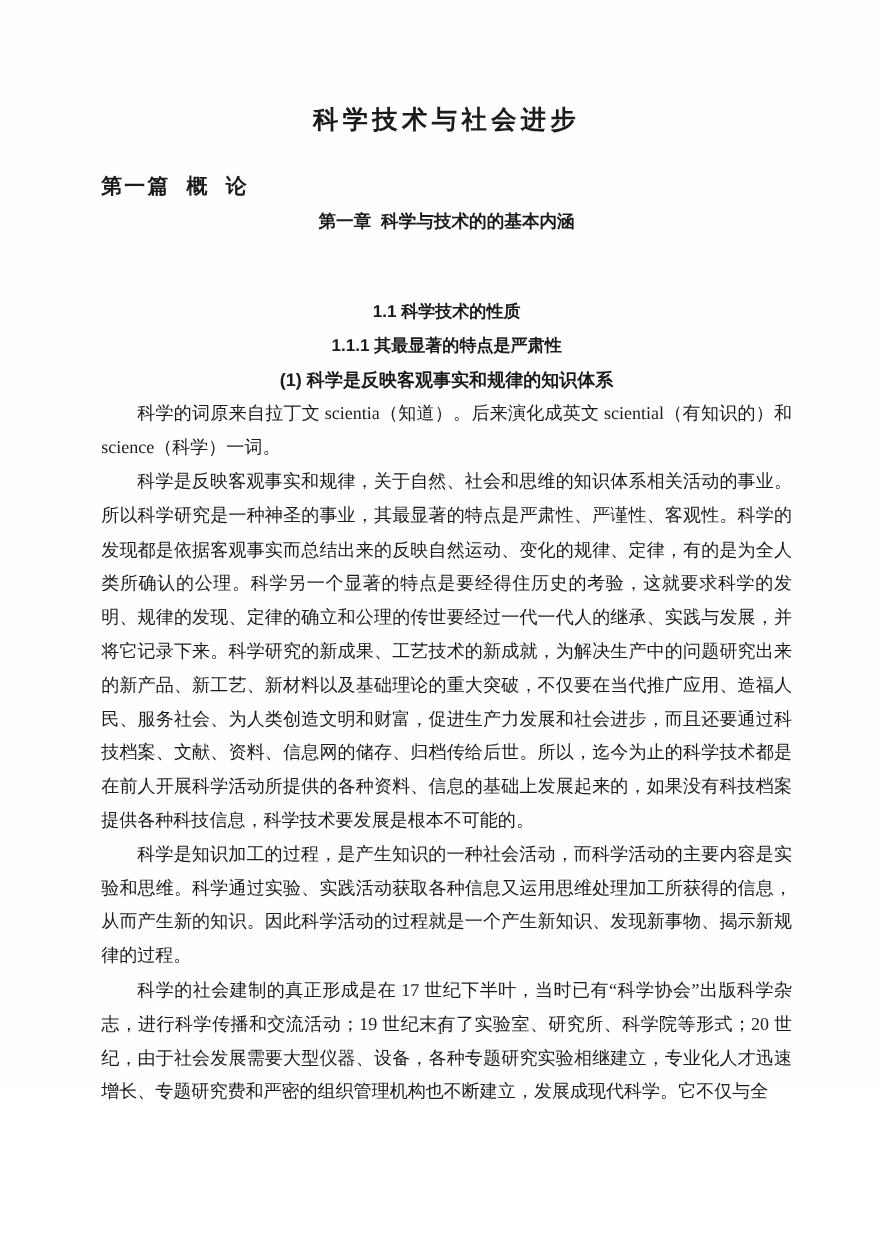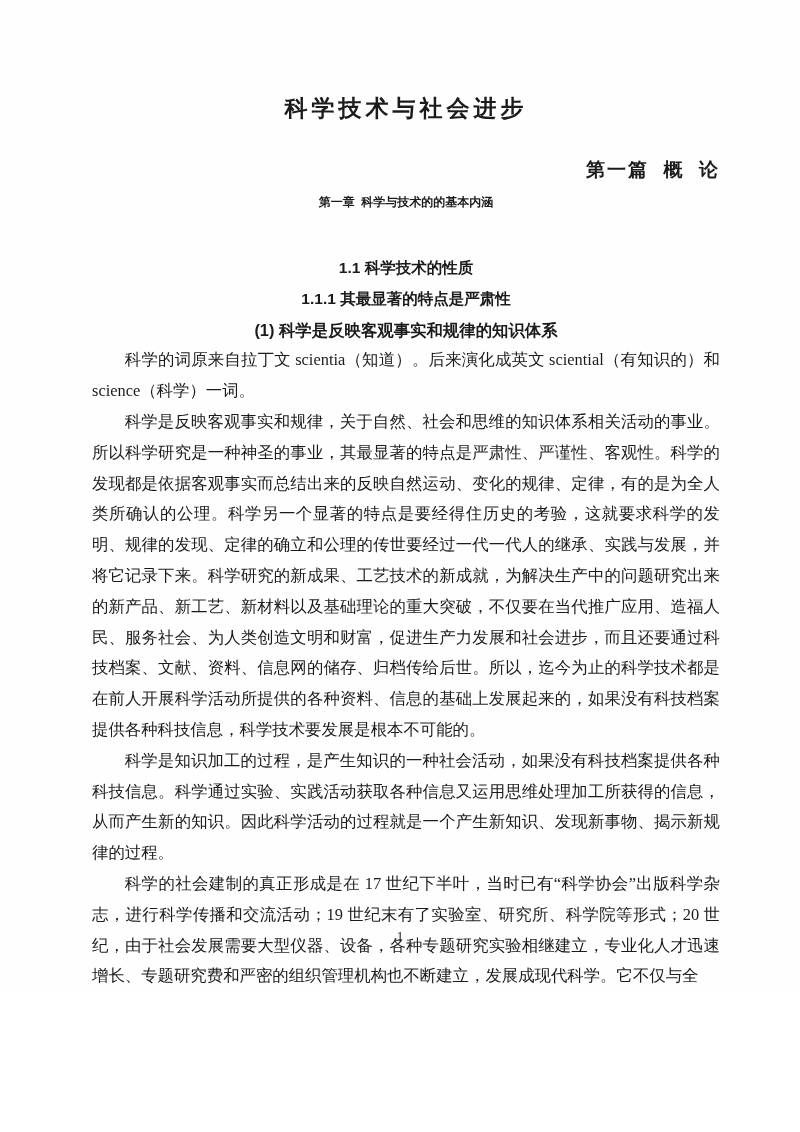--- a/index.html
+++ b/index.html
@@ -29,32 +29,32 @@
     letter-spacing: 4px;
     text-align: center;
     margin: 0 0 36px 0;
   }
   .part-heading {
     font-family: "Liberation Sans", sans-serif;
     font-weight: 700;
     font-size: 19px;
     line-height: 24px;
     letter-spacing: 2px;
-    text-align: right;
+    text-align: left;
     white-space: pre-wrap;
     margin: 0 0 10px 0;
   }
   .chapter-heading {
     font-family: "Liberation Sans", sans-serif;
     font-weight: 700;
-    font-size: 12px;
+    font-size: 16px;
     line-height: 20px;
     text-align: center;
     white-space: pre-wrap;
-    margin: 0 0 41px 0;
+    margin: 0 0 57px 0;
   }
   .body-text {
     font-family: "Liberation Serif", "DejaVu Serif", serif;
     font-size: 16.4px;
     line-height: 30.8px;
     text-align: justify;
   }
   .sec-heading {
     font-family: "Liberation Sans", sans-serif;
     font-weight: 700;
@@ -100,21 +100,21 @@
 
     <div class="sec-heading">1.1.1 其最显著的特点是严肃性</div>
 
     <div class="point-heading">(1) 科学是反映客观事实和规律的知识体系</div>
 
     <p class="para">科学的词原来自拉丁文 scientia（知道）。后来演化成英文 sciential（有知识的）和 science（科学）一词。</p>
 
     <p class="para">科学是反映客观事实和规律，关于自然、社会和思维的知识体系相关活动的事业。所以科学研究是一种神圣的事业，其最显著的特点是严肃性、严谨性、客观性。科学的发现都是依据客观事实而总结出来的反映自然运动、变化的规律、定律，有的是为全人类所确认的公理。科学另一个显著的特点是要经得住历史的考验，这就要求科学的发明、规律的发现、定律的确立和公理的传世要经过一代一代人的继承、实践与发展，并将它记录下来。科学研究的新成果、工艺技术的新成就，为解决生产中的问题研究出来的新产品、新工艺、新材料以及基础理论的重大突破，不仅要在当代推广应用、造福人民、服务社会、为人类创造文明和财富，促进生产力发展和社会进步，而且还要通过科技档案、文献、资料、信息网的储存、归档传给后世。所以，迄今为止的科学技术都是在前人开展科学活动所提供的各种资料、信息的基础上发展起来的，如果没有科技档案提供各种科技信息，科学技术要发展是根本不可能的。</p>
 
 
-    <p class="para">科学是知识加工的过程，是产生知识的一种社会活动，如果没有科技档案提供各种科技信息。科学通过实验、实践活动获取各种信息又运用思维处理加工所获得的信息，从而产生新的知识。因此科学活动的过程就是一个产生新知识、发现新事物、揭示新规律的过程。</p>
+    <p class="para">科学是知识加工的过程，是产生知识的一种社会活动，而科学活动的主要内容是实验和思维。科学通过实验、实践活动获取各种信息又运用思维处理加工所获得的信息，从而产生新的知识。因此科学活动的过程就是一个产生新知识、发现新事物、揭示新规律的过程。</p>
 
 
     <p class="para">科学的社会建制的真正形成是在 17 世纪下半叶，当时已有“科学协会”出版科学杂志，进行科学传播和交流活动；19 世纪末有了实验室、研究所、科学院等形式；20 世纪，由于社会发展需要大型仪器、设备，各种专题研究实验相继建立，专业化人才迅速增长、专题研究费和严密的组织管理机构也不断建立，发展成现代科学。它不仅与全</p>
 
   </div>
 
   <div class="page-number">1</div>
 
 </div>
 

